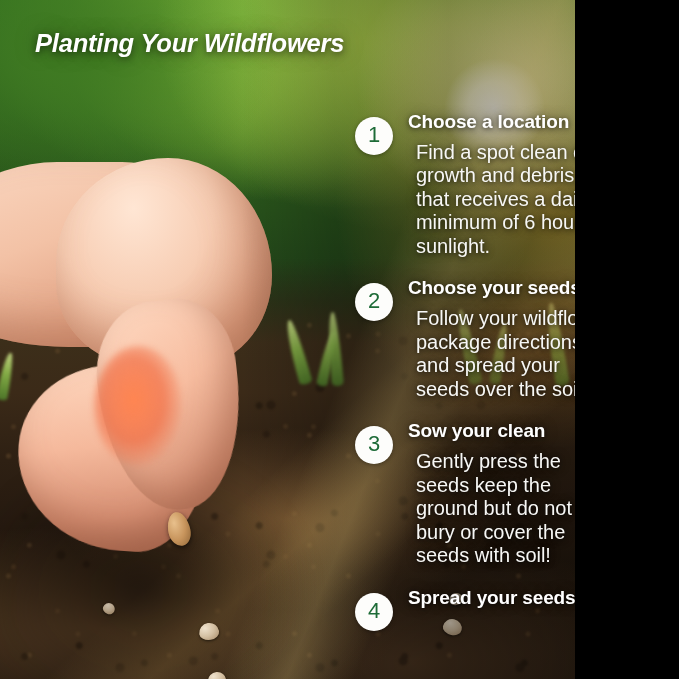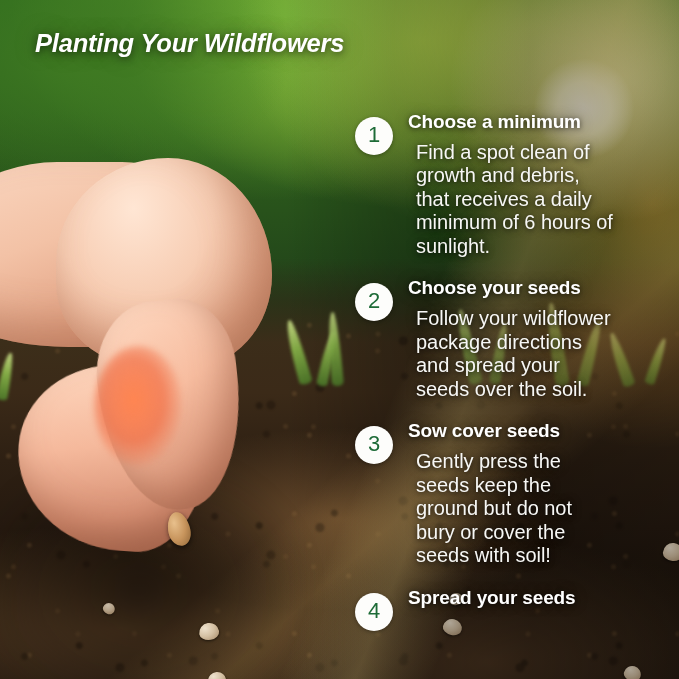--- a/index.html
+++ b/index.html
@@ -2,21 +2,21 @@
 <html><head>
 <meta charset="utf-8">
 <style>
   html, body {
     margin: 0;
     padding: 0;
     background: #000;
   }
   #canvas {
     position: relative;
-    width: 679px;
+    width: 575px;
     height: 679px;
     overflow: hidden;
     font-family: "Liberation Sans", sans-serif;
     background: #ef4444;
   }
 
   
   .layer { position: absolute; inset: 0; }
 
   
@@ -273,37 +273,37 @@
   <div class="content">
 
     <div class="title">Planting Your Wildflowers</div>
 
     <div class="steps">
 
       <div class="step">
         <div class="step-circle">
           <span class="step-num">1</span>
         </div>
-        <p class="step-title">Choose a minimum</p>
+        <p class="step-title">Choose a location</p>
         <p class="step-body">Find a spot clean of growth and debris, that receives a daily minimum of 6 hours of sunlight.</p>
       </div>
 
       <div class="step">
         <div class="step-circle">
           <span class="step-num">2</span>
         </div>
         <p class="step-title">Choose your seeds</p>
         <p class="step-body">Follow your wildflower package directions and spread your seeds over the soil.</p>
       </div>
 
       <div class="step">
         <div class="step-circle">
           <span class="step-num">3</span>
         </div>
-        <p class="step-title">Sow cover seeds</p>
+        <p class="step-title">Sow your clean</p>
         <p class="step-body">Gently press the seeds keep the ground but do not bury or cover the seeds with soil!</p>
       </div>
 
       <div class="step">
         <div class="step-circle">
           <span class="step-num">4</span>
         </div>
         <p class="step-title">Spread your seeds</p>
       </div>
 

